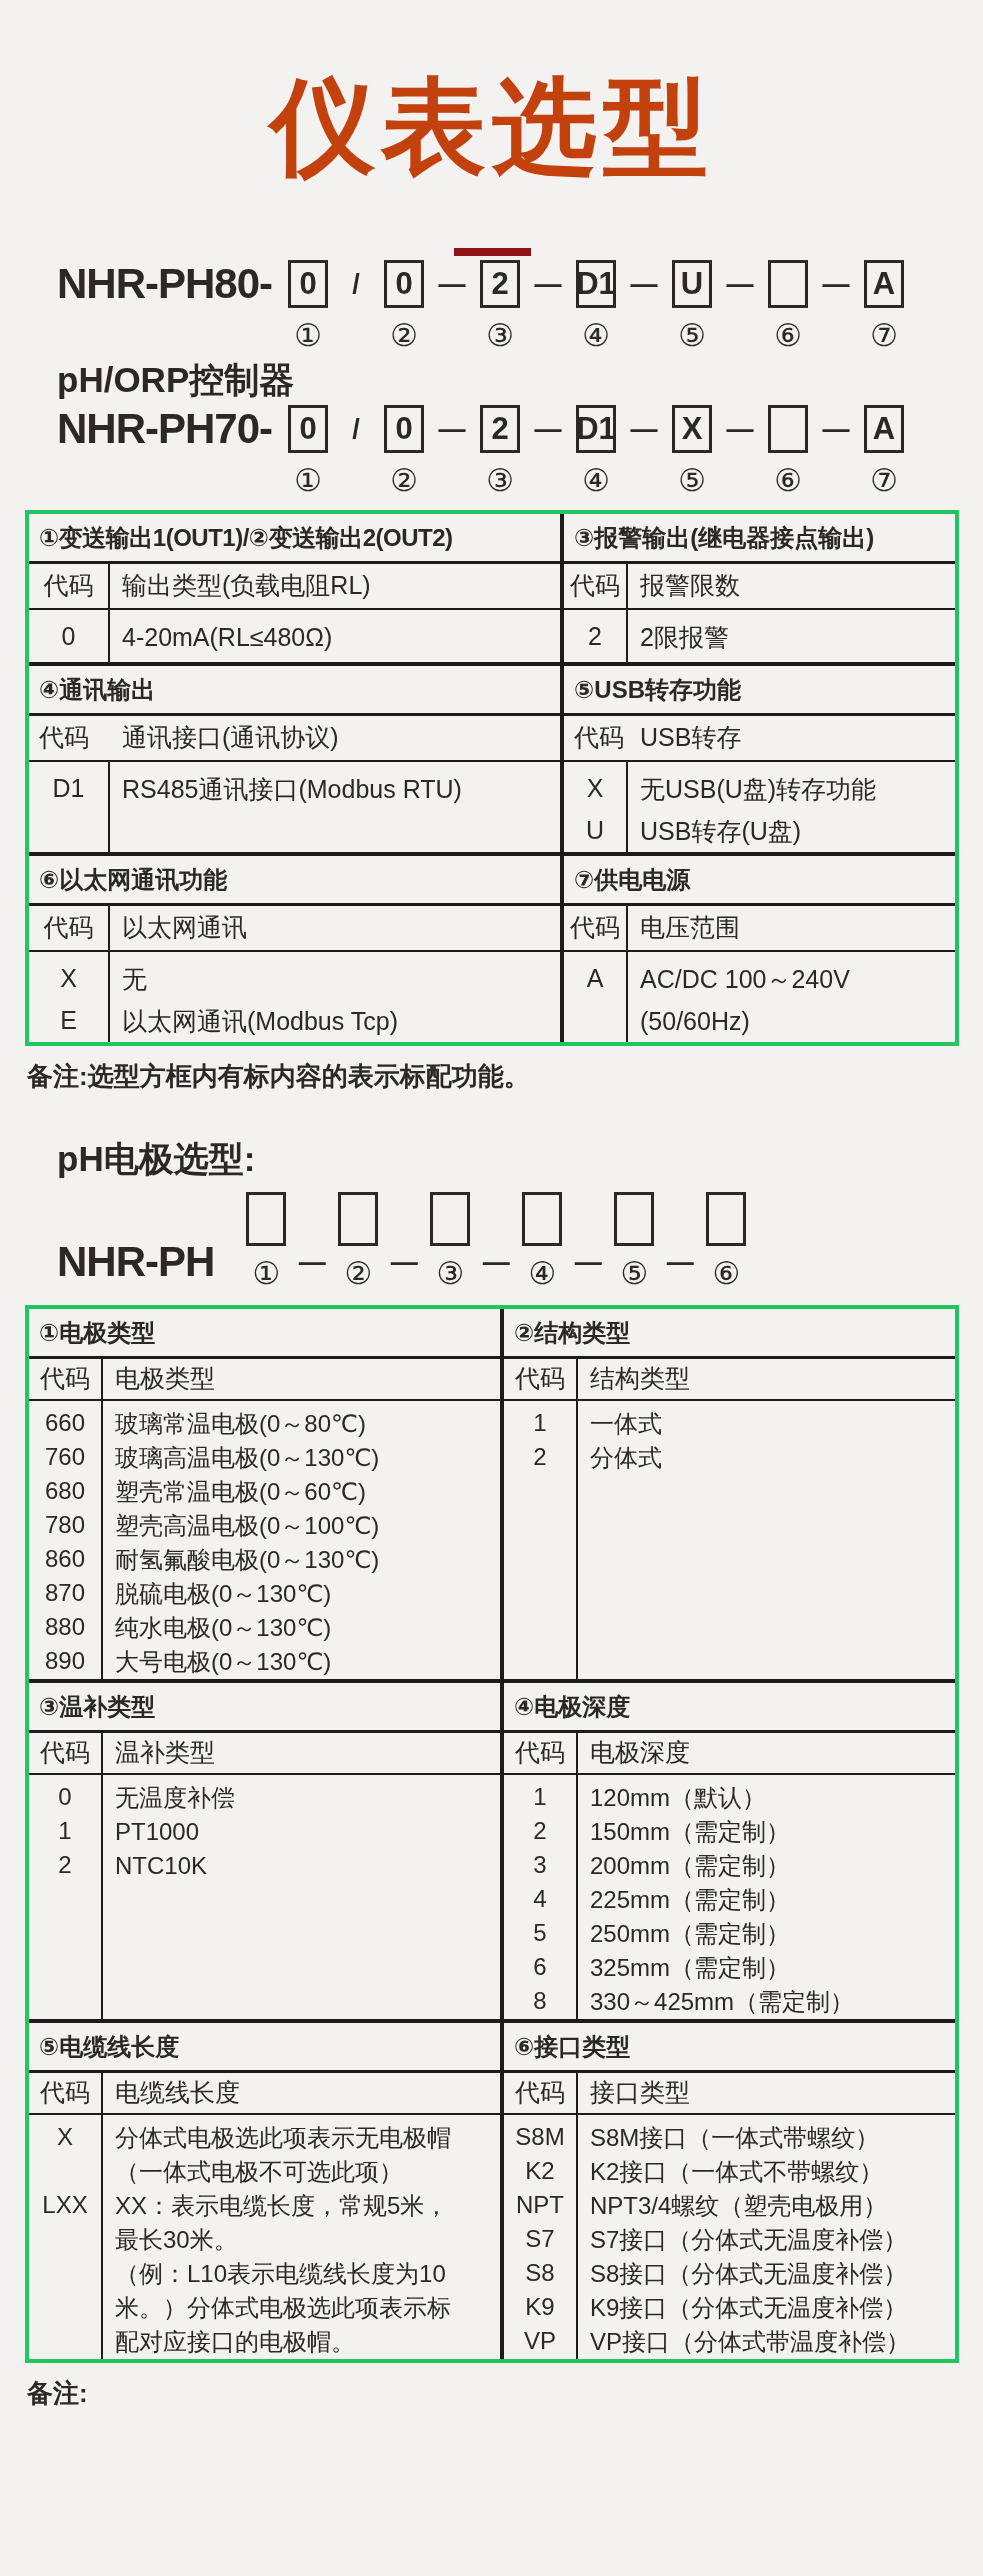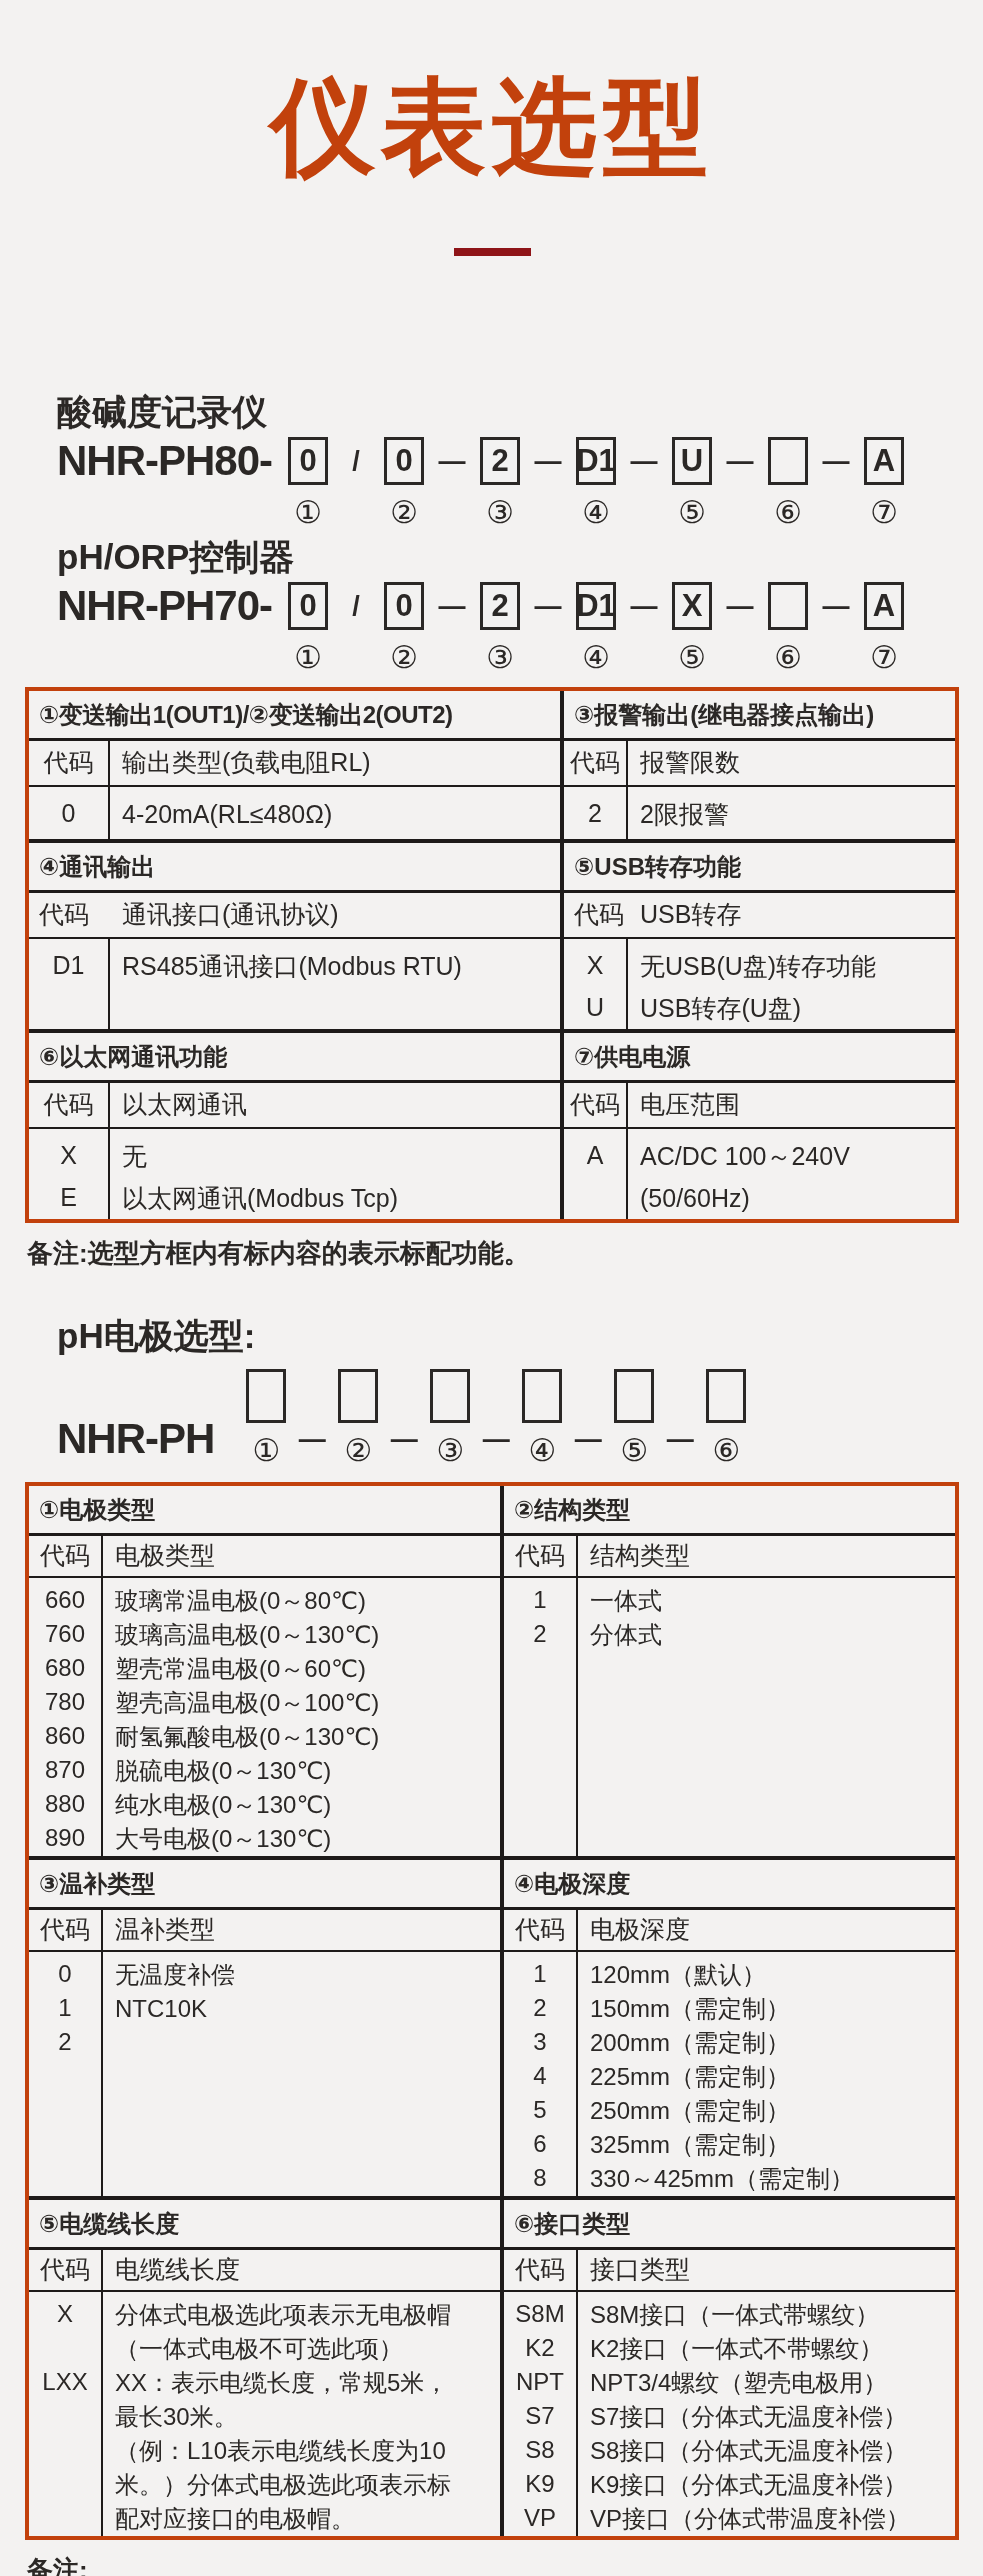--- a/index.html
+++ b/index.html
@@ -35,21 +35,21 @@
   }
   .digit{margin-top:12px;font-size:31px;line-height:31px;}
   .msep{width:52px;text-align:center;line-height:48px;font-size:27px;font-weight:700;}
 
   .eline .mbox{height:54px;border-width:3px;}
   .eline .model-prefix{margin-right:30px;line-height:54px;}
   .eline .msep{line-height:54px;width:48px;}
   .eline{margin-top:12px;align-items:flex-end;}
 
   
-  .sel-table{margin:14px 25px 10px;border:4px solid #c2410c;}
+  .sel-table{margin:14px 25px 10px;border:4px solid #22c55e;}
   .t2{margin-top:16px;}
   .t-section{display:flex;align-items:stretch;}
   .t-section + .t-section{border-top:4px solid #1e1b1a;}
   .half{display:flex;flex-direction:column;box-sizing:border-box;}
   .t1 .left{width:531px;}
   .t2 .left{width:471px;}
   .right{flex:1;border-left:4px solid #1e1b1a;}
 
   .sec-title{
     font-size:24px;font-weight:700;padding:8px 4px 7px 10px;
@@ -87,21 +87,20 @@
   .note{margin:14px 0 0 27px;font-size:26px;font-weight:700;line-height:32px;}
 </style>
 </head>
 <body style="background: rgb(243, 242, 241);">
 
 <div class="page">
 
   <div class="main-title">仪表选型</div>
   <div class="title-dash" style="background: rgb(142, 20, 24);"></div>
 
-  <div class="model-heading mh1">酸碱度记录仪</div>
   <div class="model-line">
     <span class="model-prefix">NHR-PH80-</span>
     <span class="unit">
         <span class="mbox">0</span>
         <span class="digit">①</span>
       </span>
     <span class="msep">/</span>
     <span class="unit">
         <span class="mbox">0</span>
         <span class="digit">②</span>
@@ -375,20 +374,21 @@
           <span class="sub-label">温补类型</span>
         </div>
         <div class="t-body">
           <div class="codes">
             <span class="bl">0</span>
             <span class="bl">1</span>
             <span class="bl">2</span>
           </div>
           <div class="labels">
             <span class="bl">无温度补偿</span>
+            <span class="bl">PT1000</span>
             <span class="bl">NTC10K</span>
           </div>
         </div>
       </div>
       <div class="half right">
         <div class="sec-title">④电极深度</div>
         <div class="sub-row">
           <span class="sub-code">代码</span>
           <span class="sub-label">电极深度</span>
         </div>

